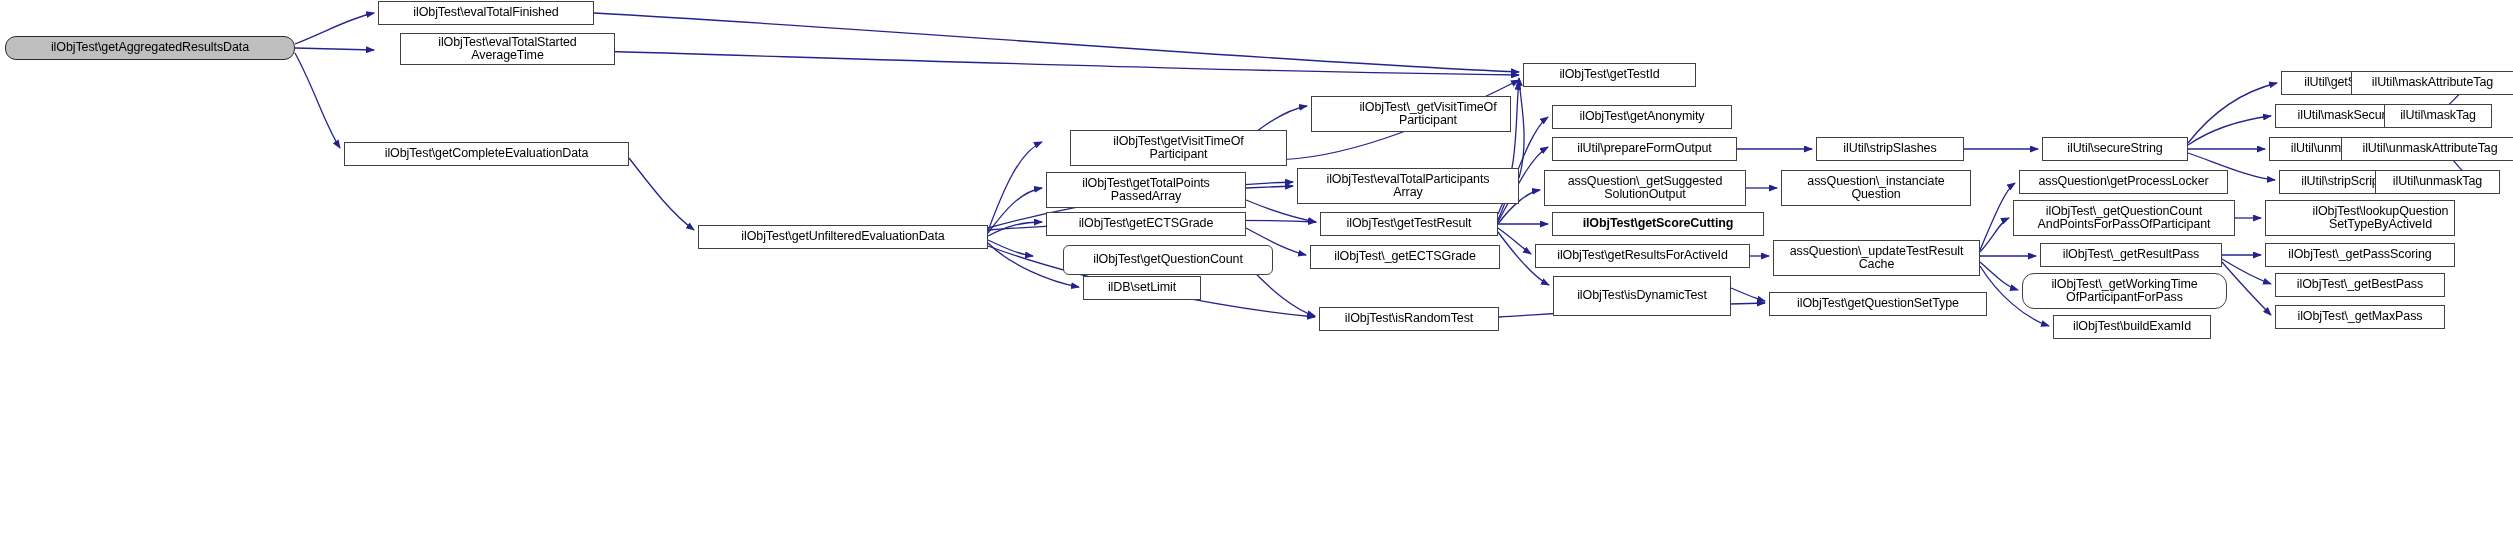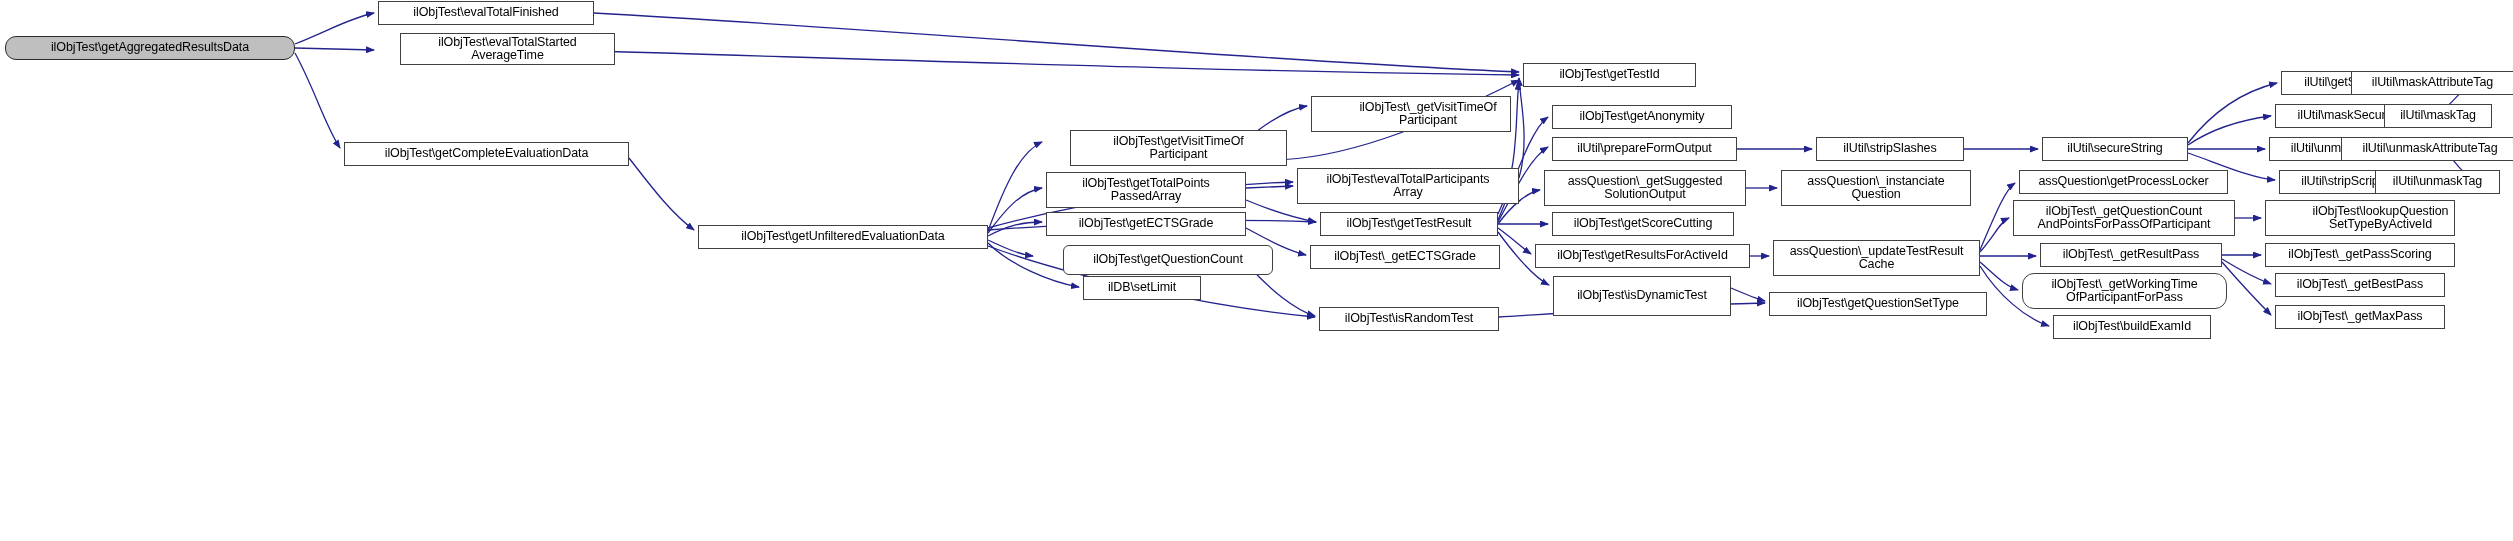--- a/index.html
+++ b/index.html
@@ -113,21 +113,21 @@
 Participant</div>
       <div class="node" style="left: 1297px; top: 168px; width: 222px; height: 36px;">ilObjTest\evalTotalParticipants
 Array</div>
       <div class="node" style="left: 1320px; top: 212px; width: 178px; height: 24px;">ilObjTest\getTestResult</div>
       <div class="node" style="left: 1310px; top: 245px; width: 190px; height: 24px;">ilObjTest\_getECTSGrade</div>
       <div class="node" style="left: 1319px; top: 307px; width: 180px; height: 24px;">ilObjTest\isRandomTest</div>
       <div class="node" style="left: 1552px; top: 105px; width: 180px; height: 24px;">ilObjTest\getAnonymity</div>
       <div class="node" style="left: 1552px; top: 137px; width: 185px; height: 24px;">ilUtil\prepareFormOutput</div>
       <div class="node" style="left: 1544px; top: 170px; width: 202px; height: 36px;">assQuestion\_getSuggested
 SolutionOutput</div>
-      <div class="node" style="left: 1552px; top: 212px; width: 182px; height: 24px;">ilObjTest\getScoreCutting</div>
+      <div class="node" style="left: 1552px; top: 212px; width: 212px; height: 24px; font-weight: bold;">ilObjTest\getScoreCutting</div>
       <div class="node" style="left: 1535px; top: 244px; width: 215px; height: 24px;">ilObjTest\getResultsForActiveId</div>
       <div class="node" style="left: 1553px; top: 276px; width: 178px; height: 40px;">ilObjTest\isDynamicTest</div>
       <div class="node" style="left: 1769px; top: 292px; width: 218px; height: 24px;">ilObjTest\getQuestionSetType</div>
       <div class="node" style="left: 1816px; top: 137px; width: 148px; height: 24px;">ilUtil\stripSlashes</div>
       <div class="node" style="left: 1781px; top: 170px; width: 190px; height: 36px;">assQuestion\_instanciate
 Question</div>
       <div class="node" style="left: 1773px; top: 240px; width: 207px; height: 36px;">assQuestion\_updateTestResult
 Cache</div>
       <div class="node" style="left: 2042px; top: 137px; width: 146px; height: 24px;">ilUtil\secureString</div>
       <div class="node" style="left: 2019px; top: 170px; width: 209px; height: 24px;">assQuestion\getProcessLocker</div>

